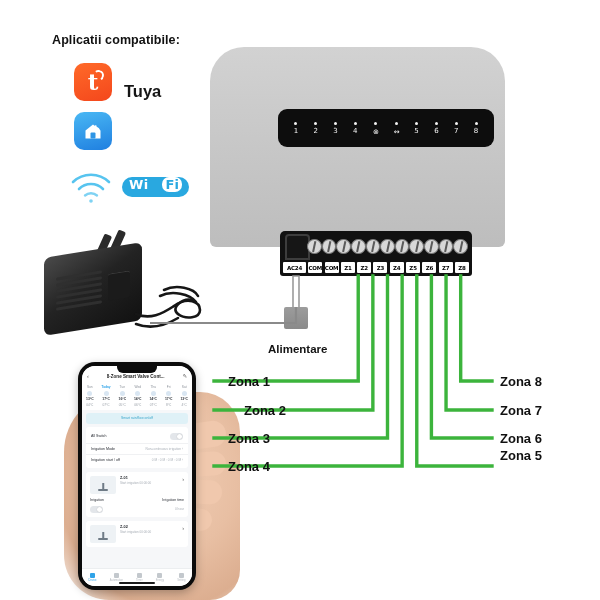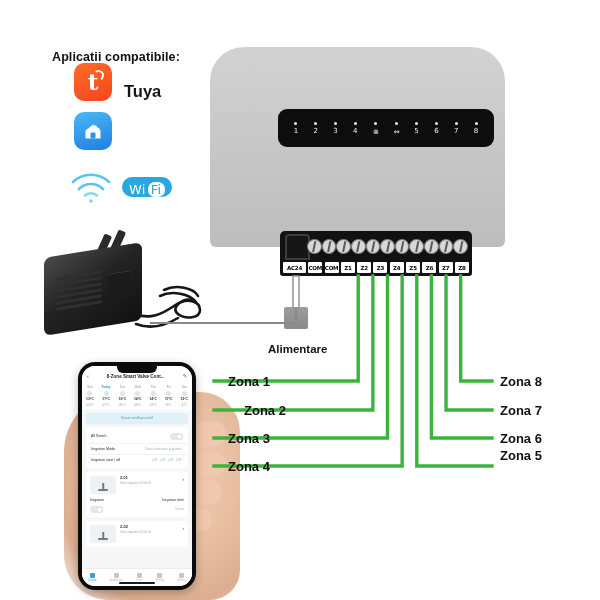--- a/index.html
+++ b/index.html
@@ -5,21 +5,21 @@
   html,body{margin:0;padding:0;}
   body{
     width:600px;height:600px;position:relative;overflow:hidden;
     background:#ffffff;
     font-family:"Liberation Sans", sans-serif;
   }
   .stage{position:absolute;inset:0;}
 
   
   .apps-title{
-    position:absolute;left:52px;top:50px;
+    position:absolute;left:52px;top:33px;
     font-size:12.5px;font-weight:bold;color:#111;letter-spacing:.1px;
   }
   .app-row{position:absolute;display:flex;align-items:center;gap:12px;}
   .app-row.tuya{left:74px;top:62px;}
   .app-row.smartlife{left:74px;top:112px;}
   .app-row.wifi{left:70px;top:170px;gap:10px;}
 
   .app-icon{width:38px;height:38px;border-radius:10px;position:relative;flex:0 0 auto;}
   .icon-tuya{background:linear-gradient(160deg,#ff6a29,#f4471c);}
   .icon-tuya .t-glyph{
@@ -34,27 +34,27 @@
   }
   .icon-sl{background:linear-gradient(165deg,#4ab8f4,#1f7fe0);}
   .icon-sl .house{
     position:absolute;left:9px;top:11px;width:20px;height:17px;
   }
   .app-name{font-size:16.5px;font-weight:bold;color:#151515;white-space:nowrap;margin-top:20px;}
 
   .wifi-arcs{width:42px;height:34px;position:relative;flex:0 0 auto;}
   .wifi-badge{
     height:20px;padding:0 7px;border-radius:10px;
-    background:#29a8e0;color:#fff;font-size:13px;font-weight:normal;
-    display:flex;align-items:flex-end;letter-spacing:.3px;
+    background:#29a8e0;color:#fff;font-size:13px;font-weight:bold;
+    display:flex;align-items:flex-start;letter-spacing:.3px;
     font-family:"DejaVu Sans", sans-serif;
   }
   .wifi-badge .w-fi{
     background:#fff;color:#29a8e0;border-radius:7px;
-    padding:0 3px;margin-left:2px;
+    padding:0 3px;margin-left:14px;
   }
 
   
   .controller{
     position:absolute;left:210px;top:47px;width:295px;height:200px;
     background:linear-gradient(180deg,#d2d2d2 0%,#c6c6c6 55%,#bdbdbd 100%);
     border-radius:34px 34px 6px 6px;
   }
   .led-panel{
     position:absolute;left:68px;top:62px;width:200px;height:38px;

